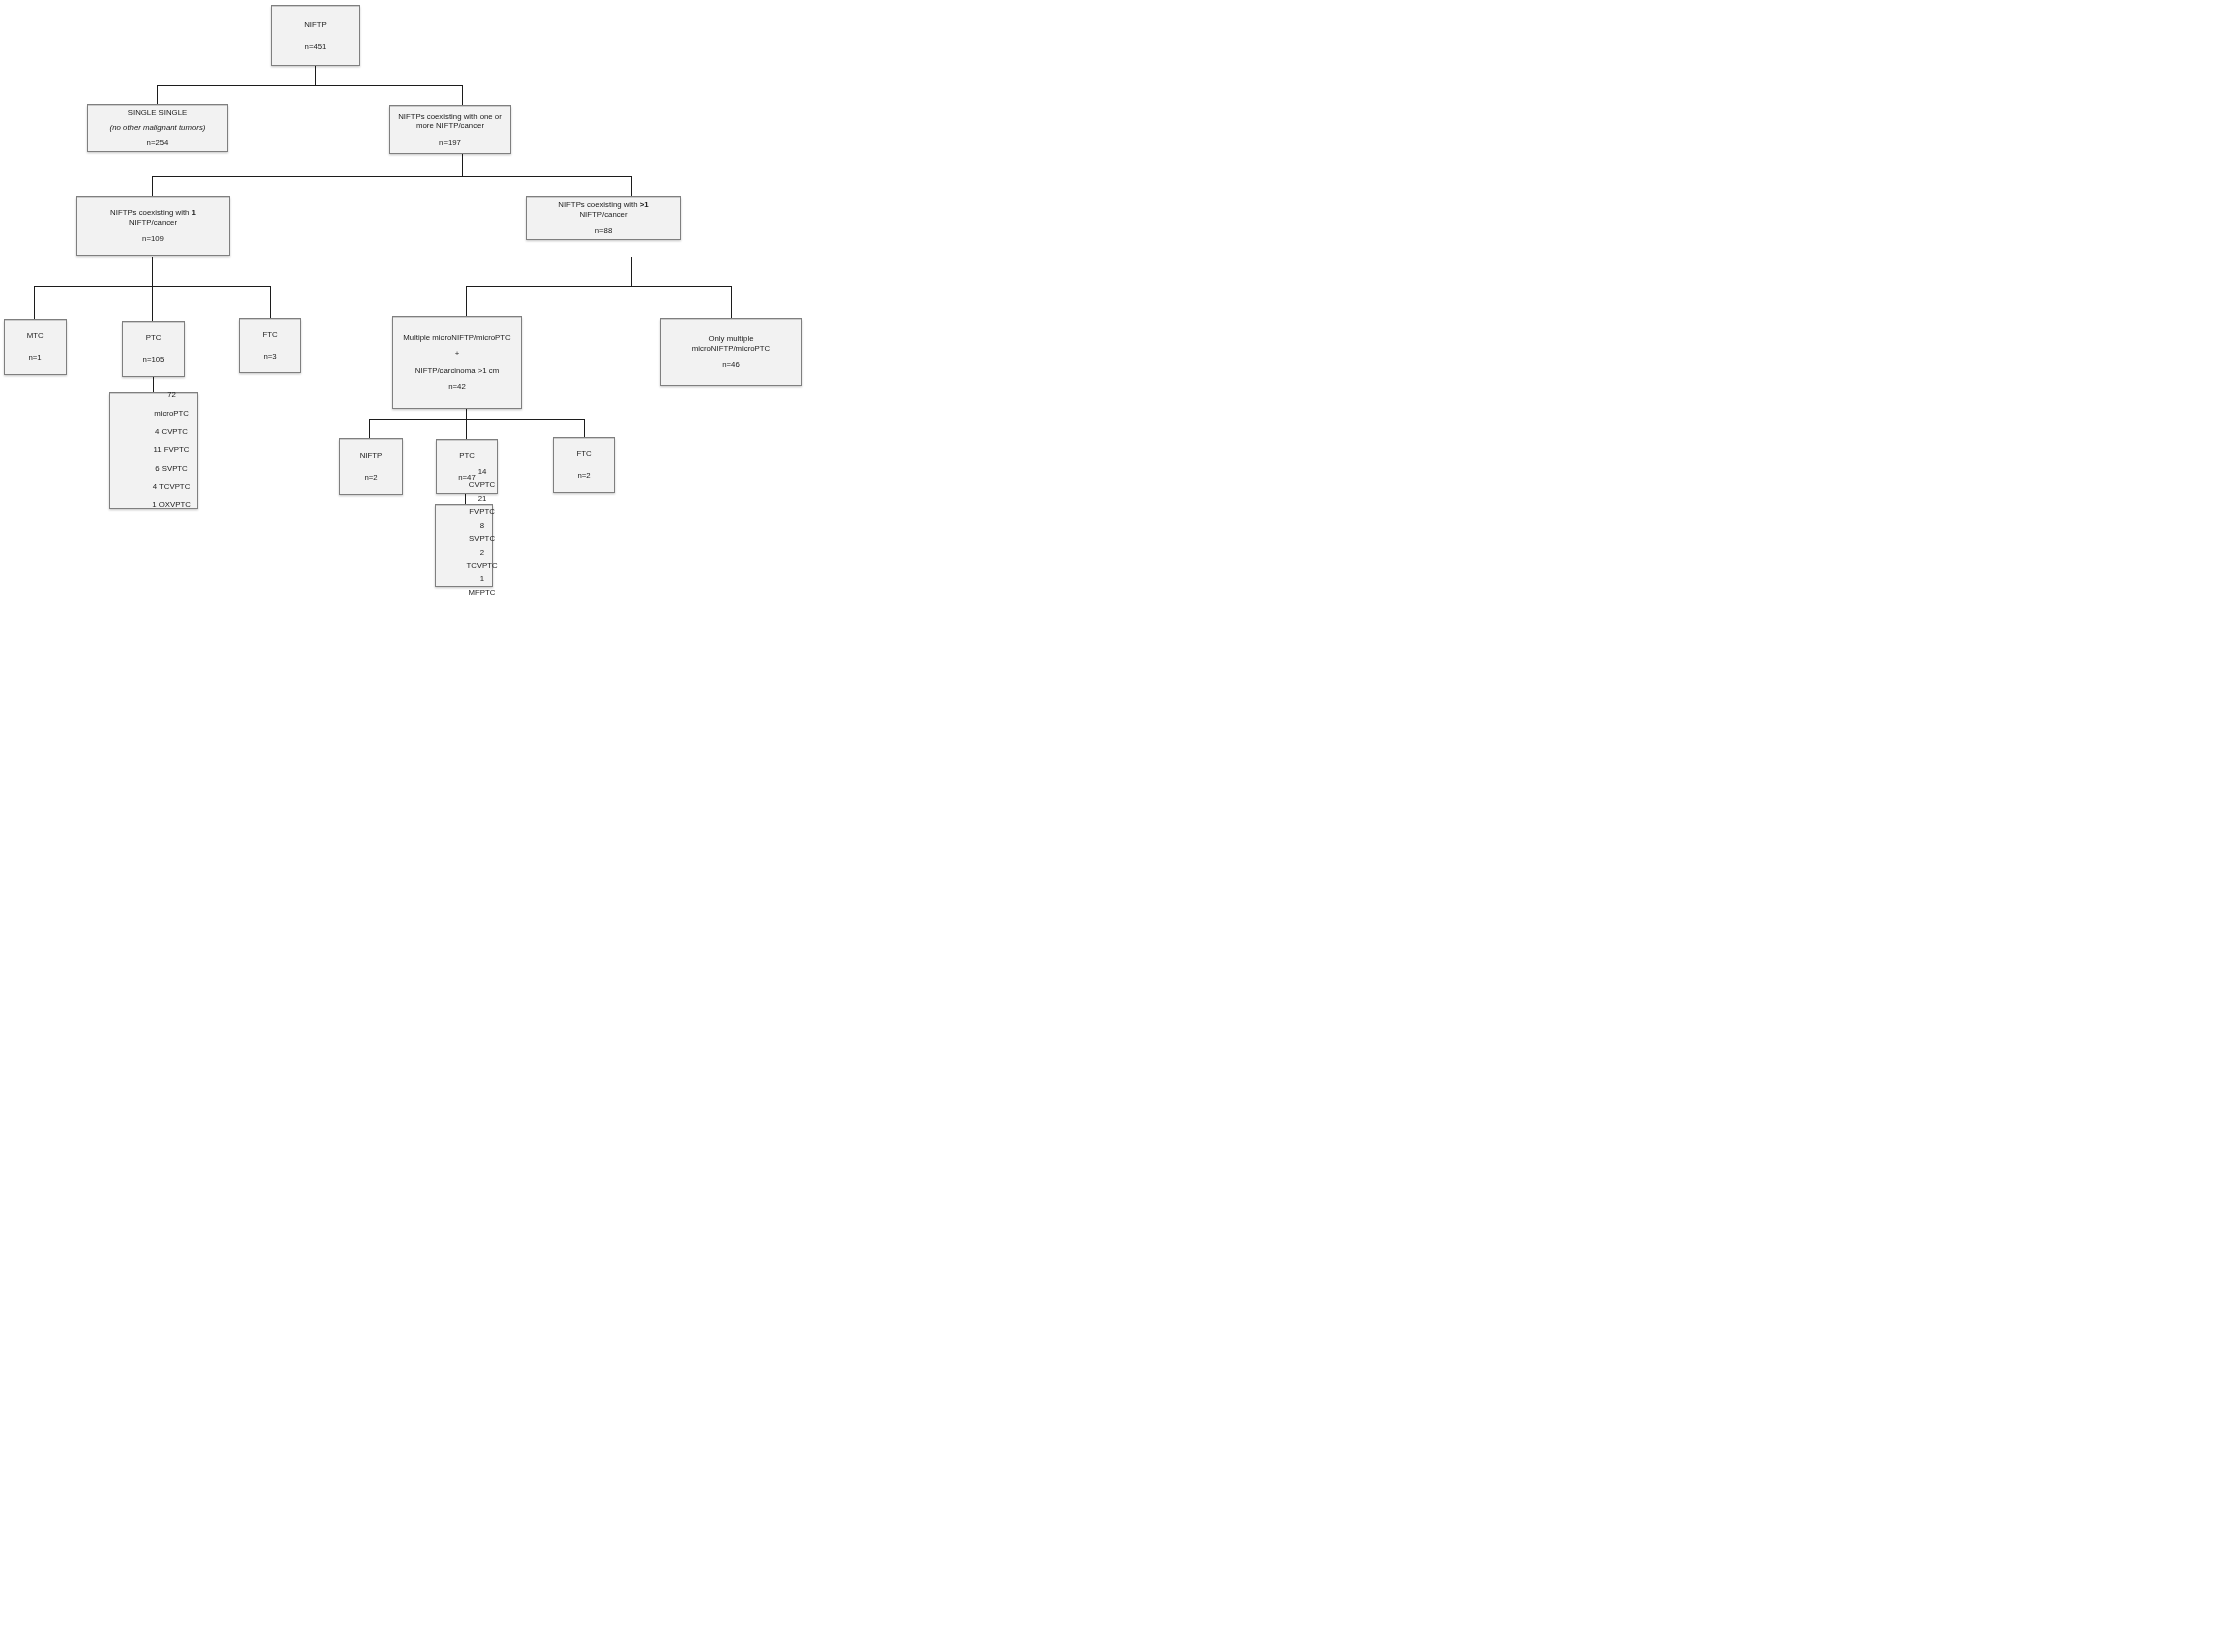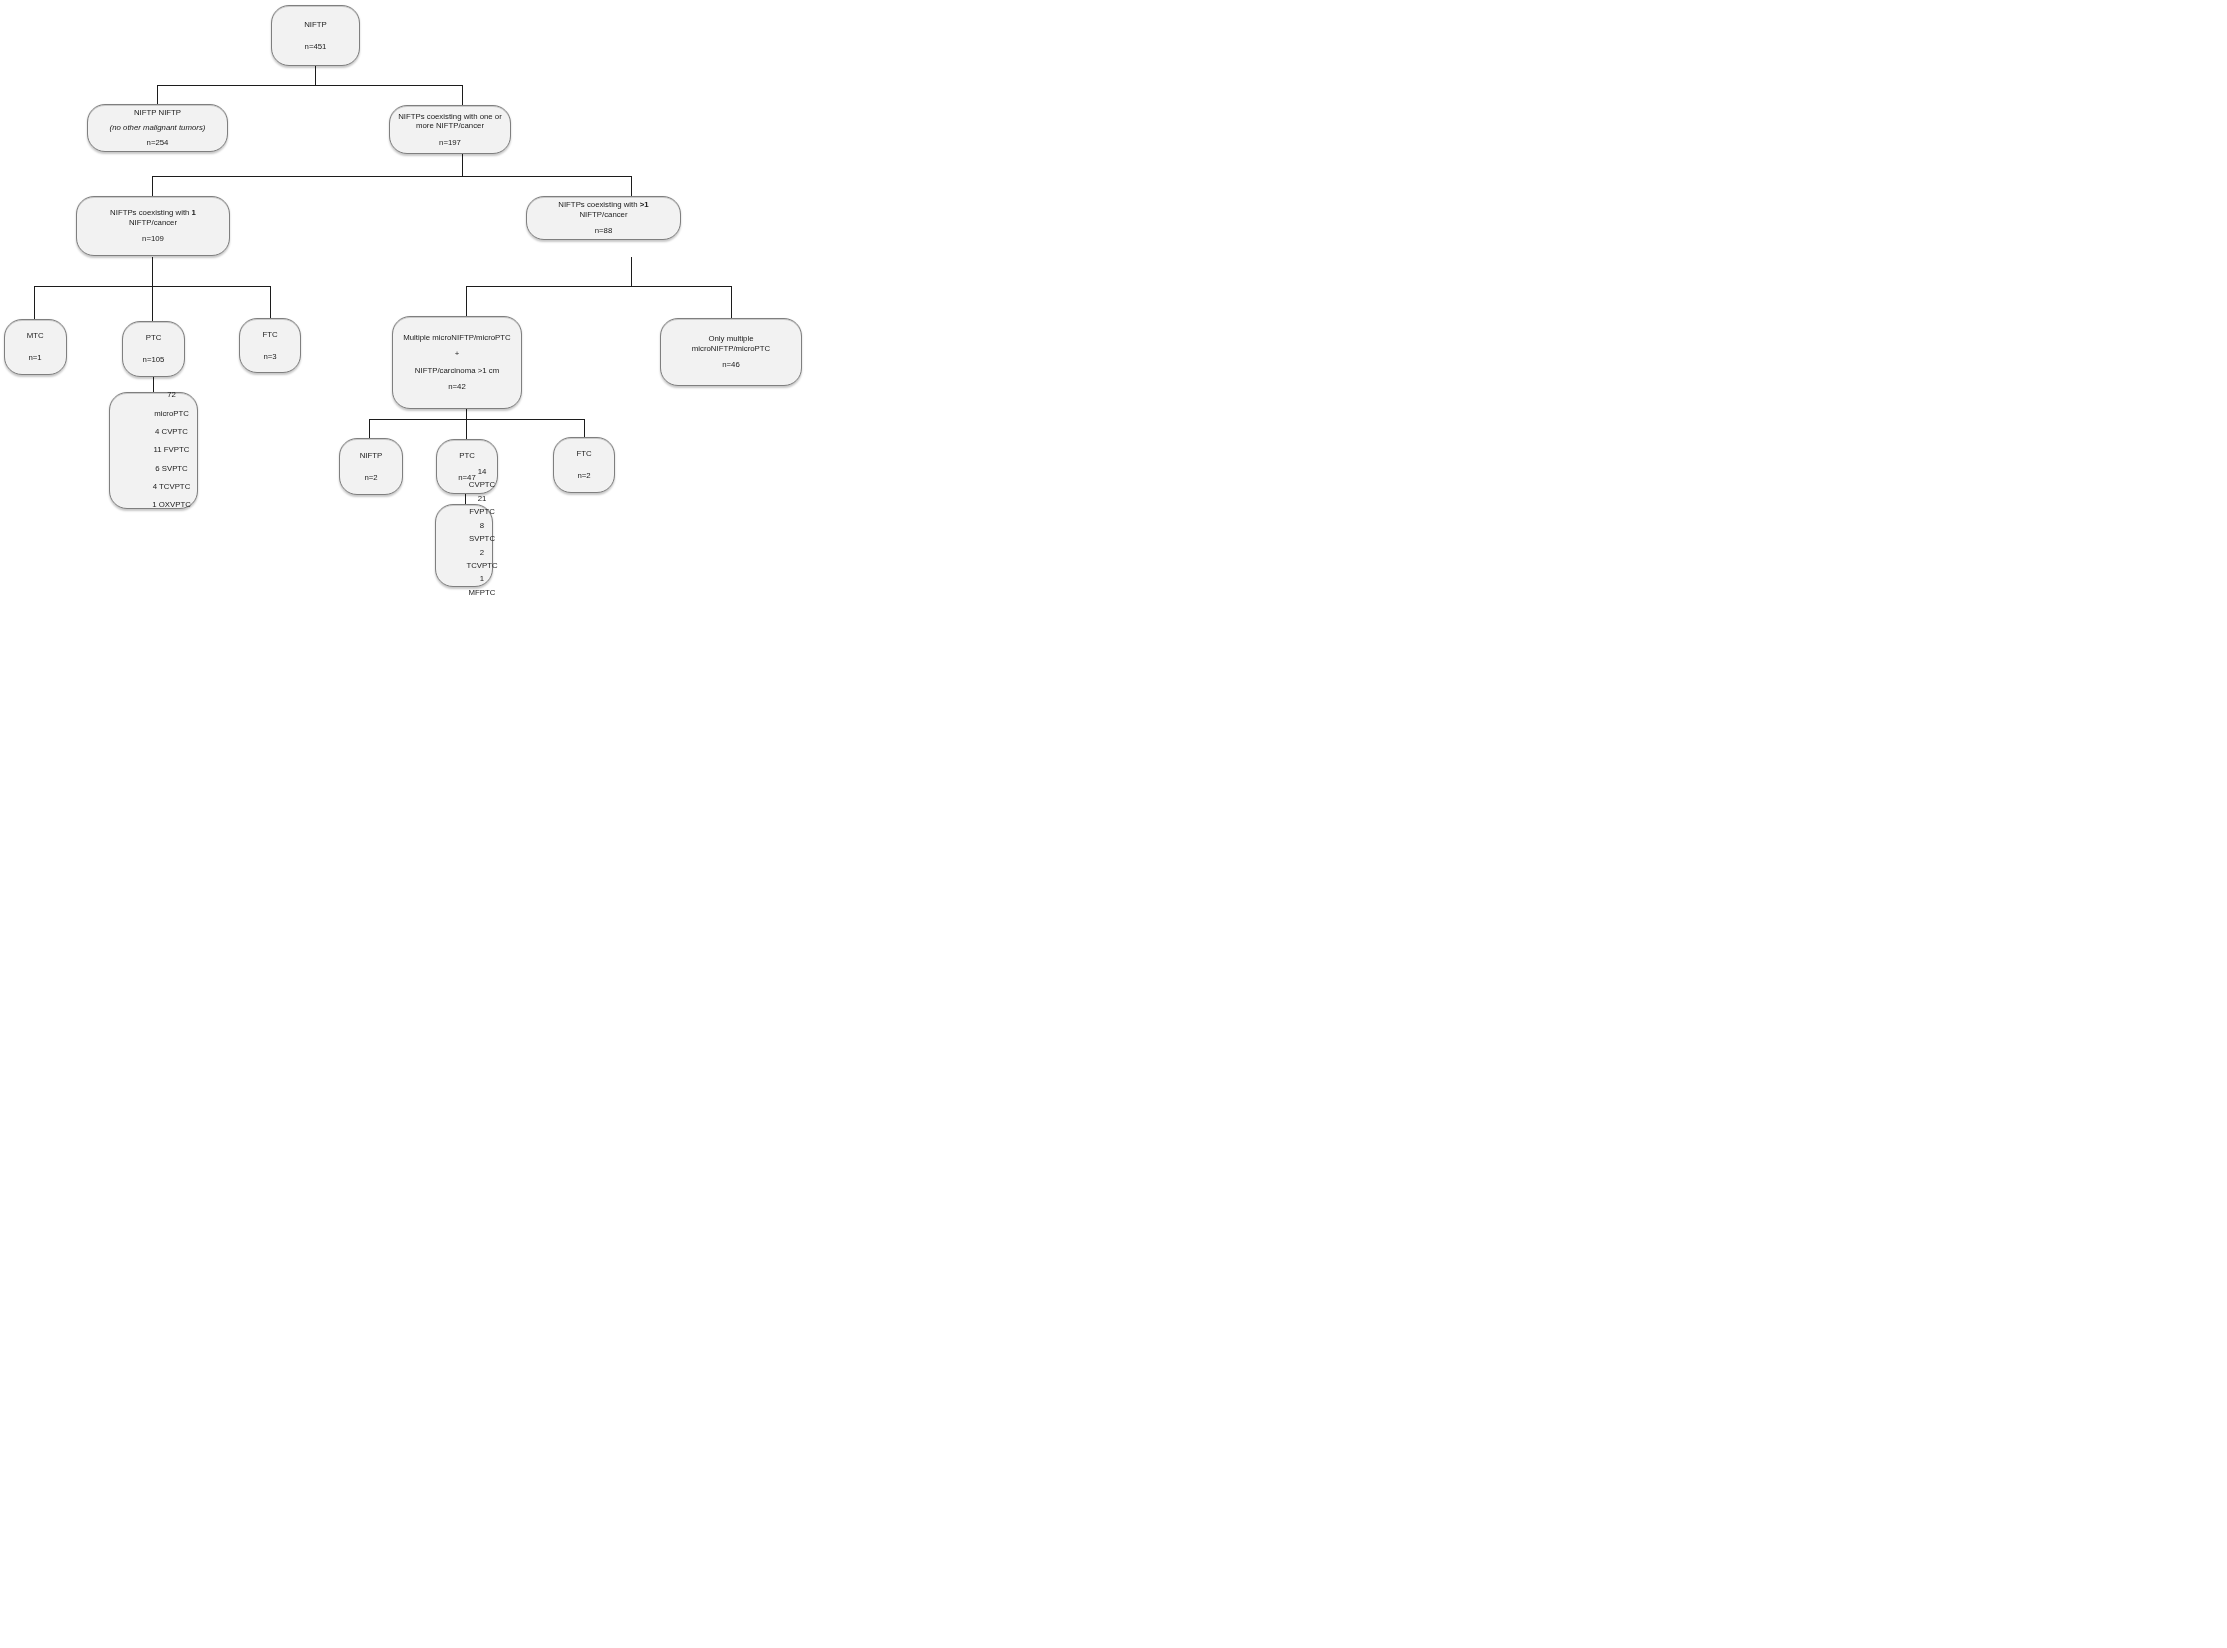--- a/index.html
+++ b/index.html
@@ -13,21 +13,21 @@
     height: 596px;
     background: var(--page-bg, #ffffff);
     font-family: "Liberation Sans", sans-serif;
     color: var(--text-color, #1a1a1a);
   }
   .node {
     position: absolute;
     box-sizing: border-box;
     background: var(--box-fill, #f2f2f2);
     border: 0.8px solid var(--box-border, #7f7f7f);
-    border-radius: 18px;
+    border-radius: 0;
     display: flex;
     flex-direction: column;
     align-items: center;
     justify-content: center;
     text-align: center;
     font-size: 7.8px;
     line-height: 1.25;
     box-shadow: 0 1.6px 2.1px rgba(0,0,0,0.22), inset 0 1px 0 rgba(130,130,130,0.35);
     padding: 3.1px 4.2px;
   }
@@ -77,21 +77,21 @@
   <div class="line" style="left:369px; top:419px; width:1px; height:19px;"></div>
   <div class="line" style="left:584px; top:419px; width:1px; height:18px;"></div>
   <div class="line" style="left:465px; top:494px; width:1px; height:10.4px;"></div>
 
   <div class="node gap-lg" style="left:271px; top:5.2px; width:89px; height:61px;">
     <span class="title">NIFTP</span>
     <span class="n-label">n=451</span>
   </div>
 
   <div class="node gap-sm" style="left:87px; top:104px; width:141px; height:48px;">
-    <span class="title">NIFTP NIFTP</span>
+    <span class="title">SINGLE SINGLE</span>
     <span class="subtitle">(no other malignant tumors)</span>
     <span class="n-label">n=254</span>
   </div>
 
   <div class="node gap-md" style="left:389px; top:105px; width:122px; height:49px;">
     <span class="title wrap-250">NIFTPs coexisting with one or more NIFTP/cancer</span>
     <span class="n-label">n=197</span>
   </div>
 
   <div class="node gap-md" style="left:76px; top:196px; width:154px; height:60px;">

